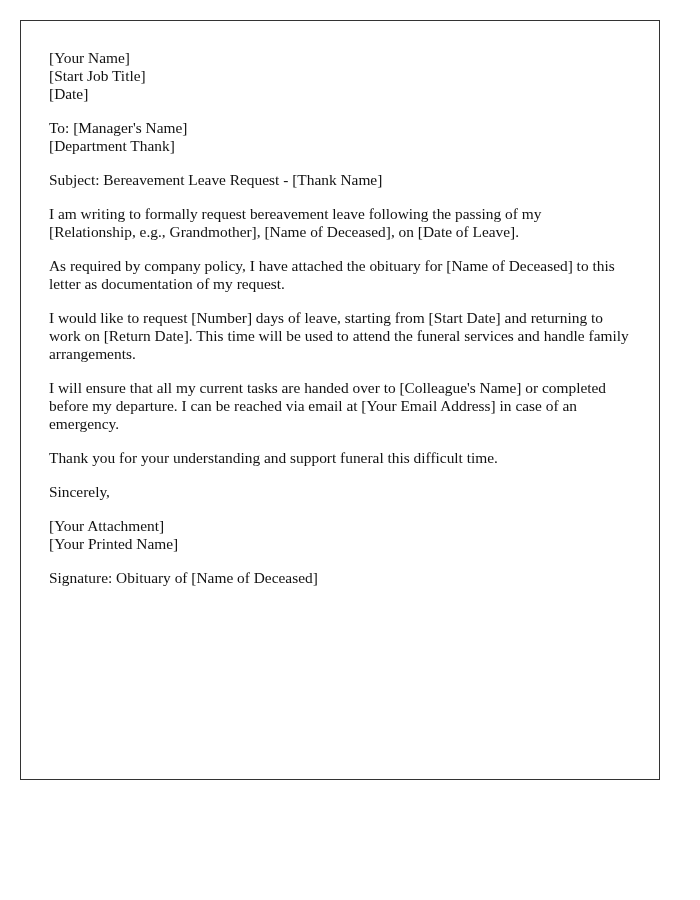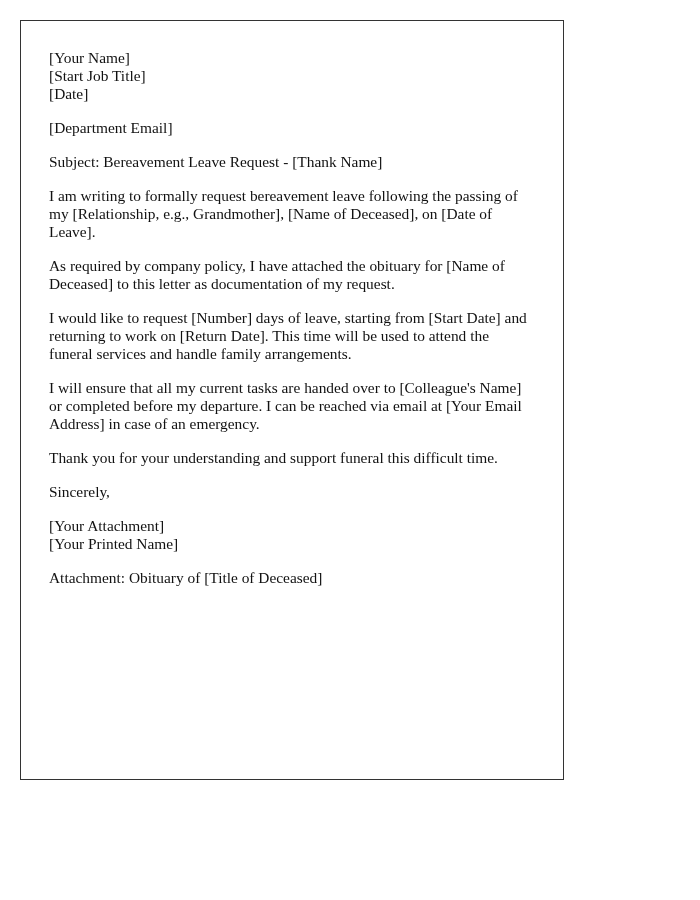--- a/index.html
+++ b/index.html
@@ -1,20 +1,20 @@
 <!DOCTYPE html>
 <html><head>
   <meta charset="utf-8">
   <style>
     html, body { margin: 0; padding: 0; background: #ffffff; }
     body { width: 700px; height: 900px; position: relative; }
     .page {
       position: absolute;
       left: 20px; top: 20px;
-      width: 544px; height: 760px;
+      width: 640px; height: 760px;
       border: 1px solid #333333;
       box-sizing: border-box;
       padding: 28px 28px 0 28px;
       font-family: "Liberation Serif", "DejaVu Serif", serif;
       font-size: 15.4px;
       line-height: 18px;
       color: #111111;
     }
     .block { margin: 0 0 16px 0; }
     .line { display: block; }
@@ -24,33 +24,34 @@
 <body>
 
 <div class="page">
   <div class="block">
     <span class="line">[Your Name]</span>
     <span class="line">[Start Job Title]</span>
     <span class="line">[Date]</span>
   </div>
 
   <div class="block">
-    <span class="line">[Department Email]</span>
+    <span class="line">To: [Manager's Name]</span>
+    <span class="line">[Department Thank]</span>
   </div>
 
   <p>Subject: Bereavement Leave Request - [Thank Name]</p>
 
 
   <p>I am writing to formally request bereavement leave following the passing of my [Relationship, e.g., Grandmother], [Name of Deceased], on [Date of Leave].</p>
   <p>As required by company policy, I have attached the obituary for [Name of Deceased] to this letter as documentation of my request.</p>
   <p>I would like to request [Number] days of leave, starting from [Start Date] and returning to work on [Return Date]. This time will be used to attend the funeral services and handle family arrangements.</p>
   <p>I will ensure that all my current tasks are handed over to [Colleague's Name] or completed before my departure. I can be reached via email at [Your Email Address] in case of an emergency.</p>
   <p>Thank you for your understanding and support funeral this difficult time.</p>
 
   <p>Sincerely,</p>
 
   <div class="block">
     <span class="line">[Your Attachment]</span>
     <span class="line">[Your Printed Name]</span>
   </div>
 
-  <p>Attachment: Obituary of [Title of Deceased]</p>
+  <p>Signature: Obituary of [Name of Deceased]</p>
 </div>
 
 </body></html>

